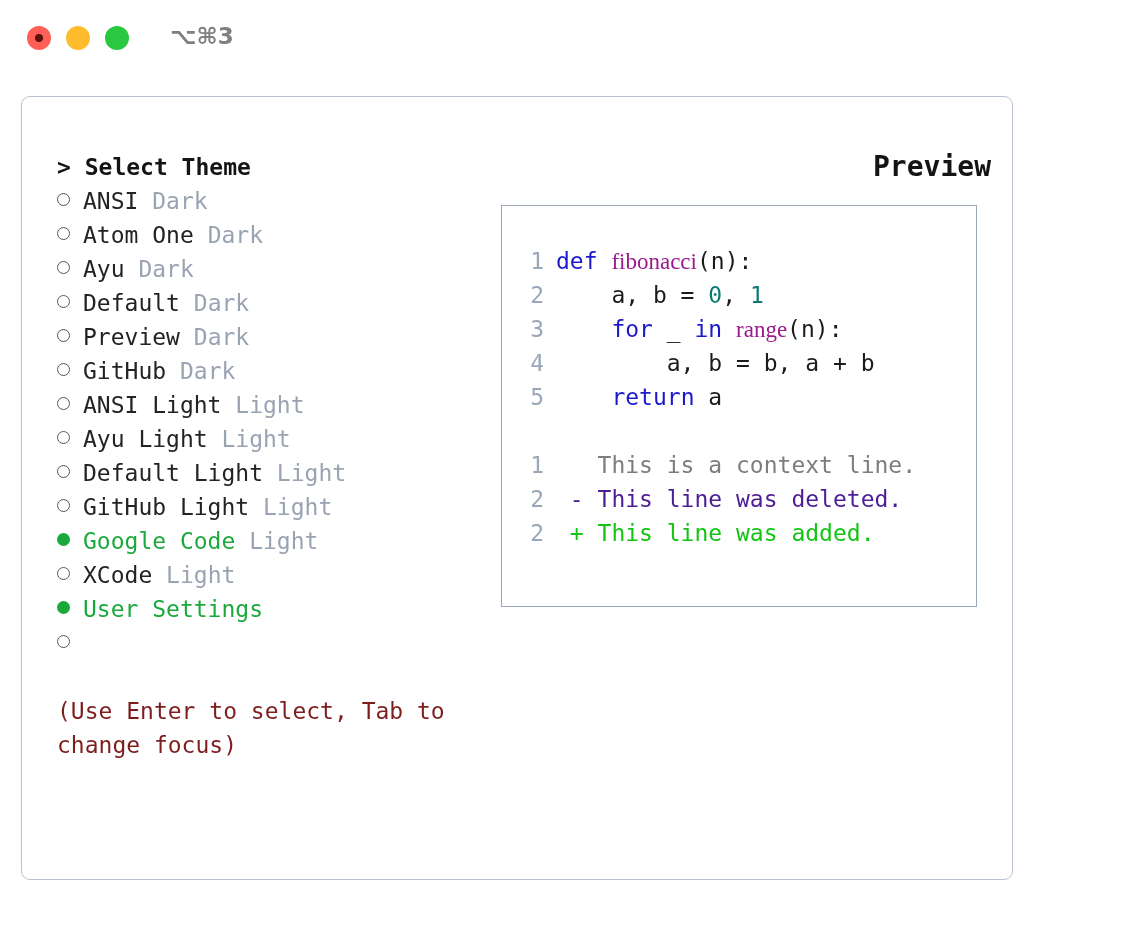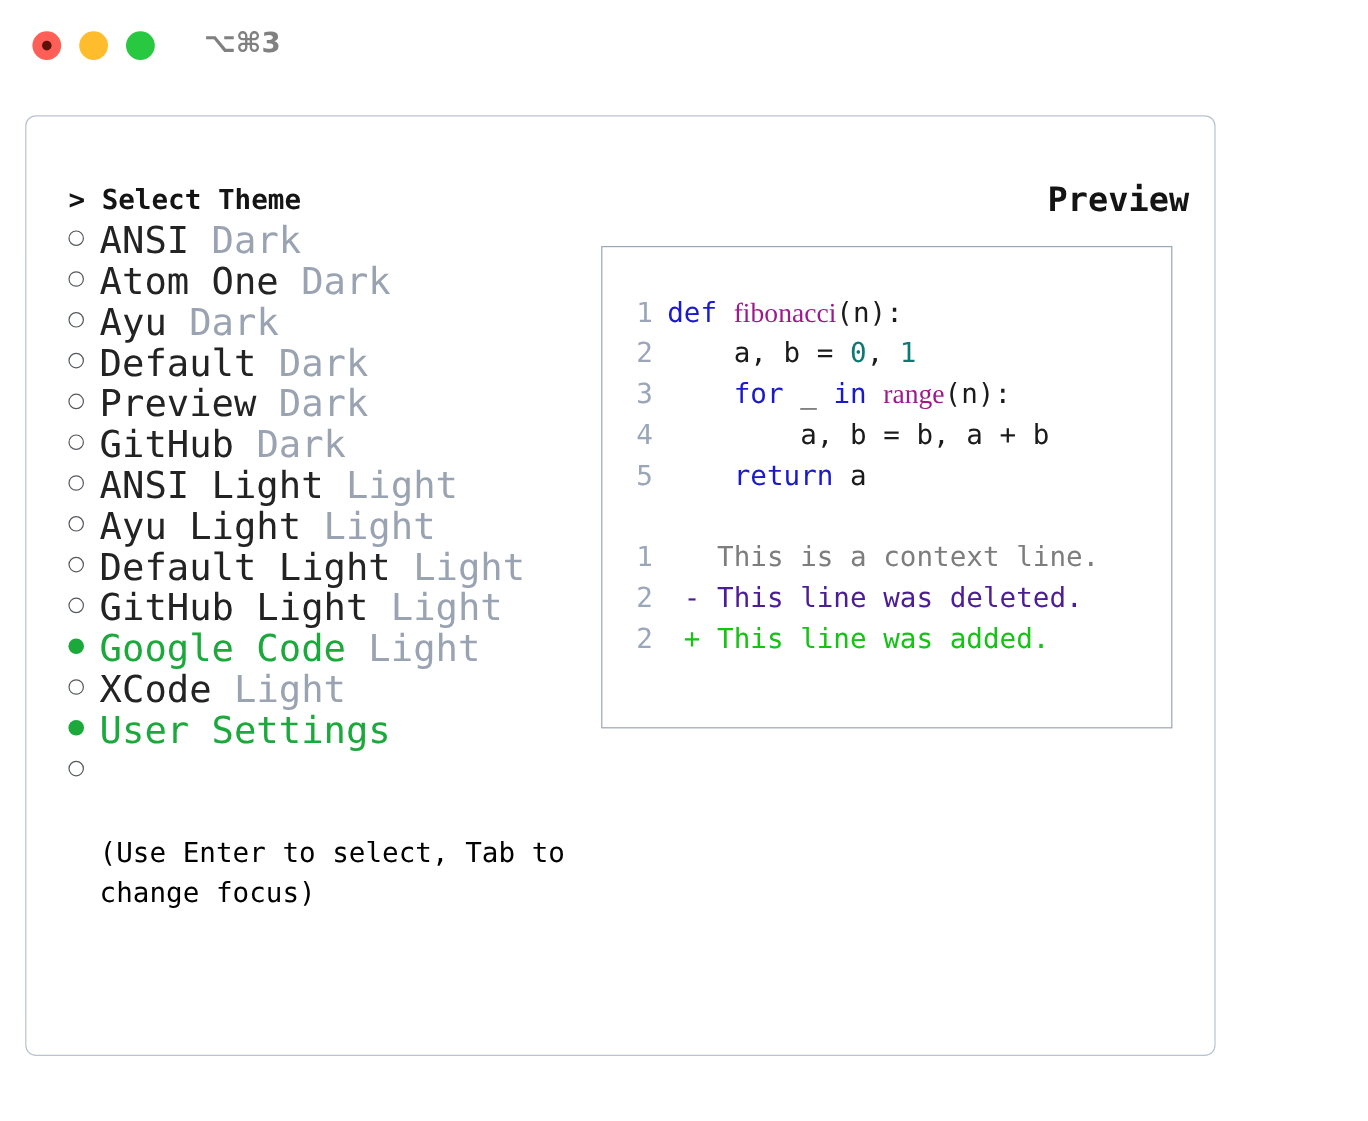--- a/index.html
+++ b/index.html
@@ -86,21 +86,21 @@
     color: #141414;
     line-height: 34px;
     height: 34px;
     white-space: pre;
   }
   .opt {
     display: flex;
     align-items: flex-end;
     height: 34px;
     line-height: 34px;
-    font-size: 31px;
+    font-size: 23px;
     white-space: pre;
   }
   .bullet {
     width: 26px;
     flex: 0 0 26px;
     font-size: 23px;
     color: #4a4a4a;
     line-height: 34px;
     display: block;
   }
@@ -132,24 +132,23 @@
     line-height: 34px;
     height: 34px;
     padding-left: 26px;
     white-space: pre;
     margin-top: 34px;
   }
   .hint {
     margin-top: 34px;
     font-size: 23px;
     line-height: 34px;
-    color: #000000;
+    color: #7f1d1d;
     width: 420px;
     white-space: pre-wrap;
-    margin-left: 26px;
   }
 
   
   .right-col {
     position: absolute;
     left: 479px; top: 53px;
     width: 490px;
   }
   .preview-title {
     font-size: 28px;

